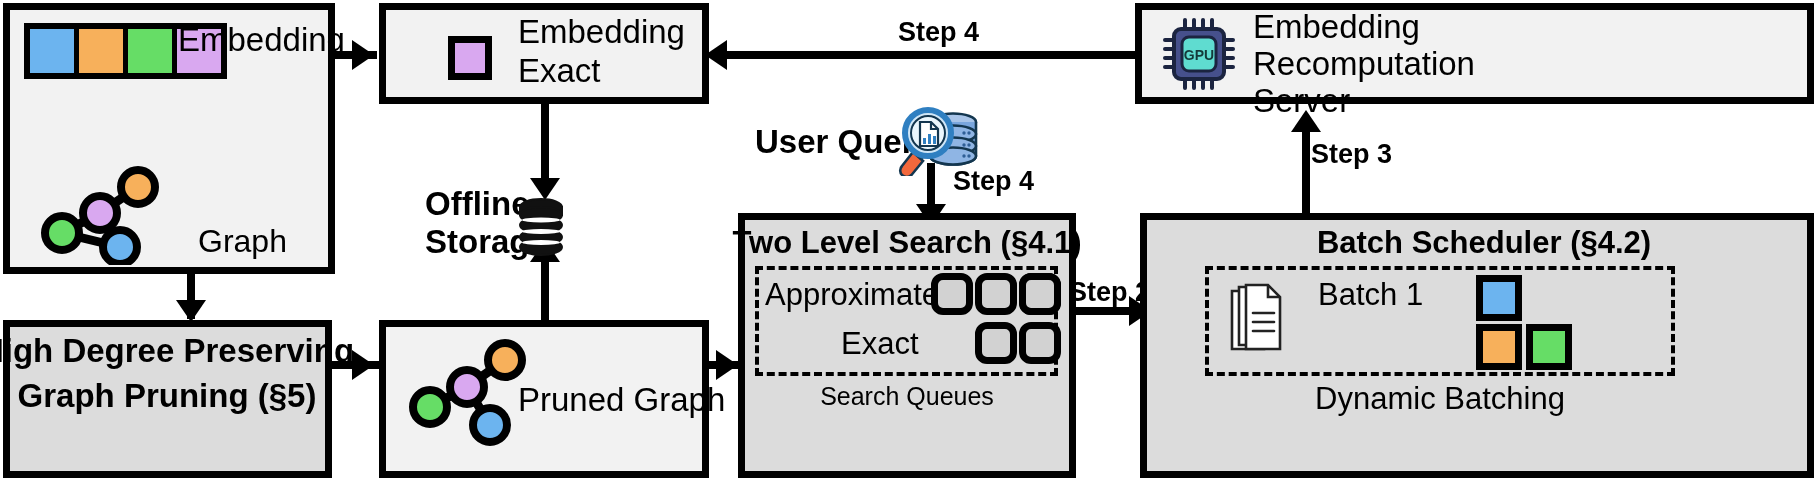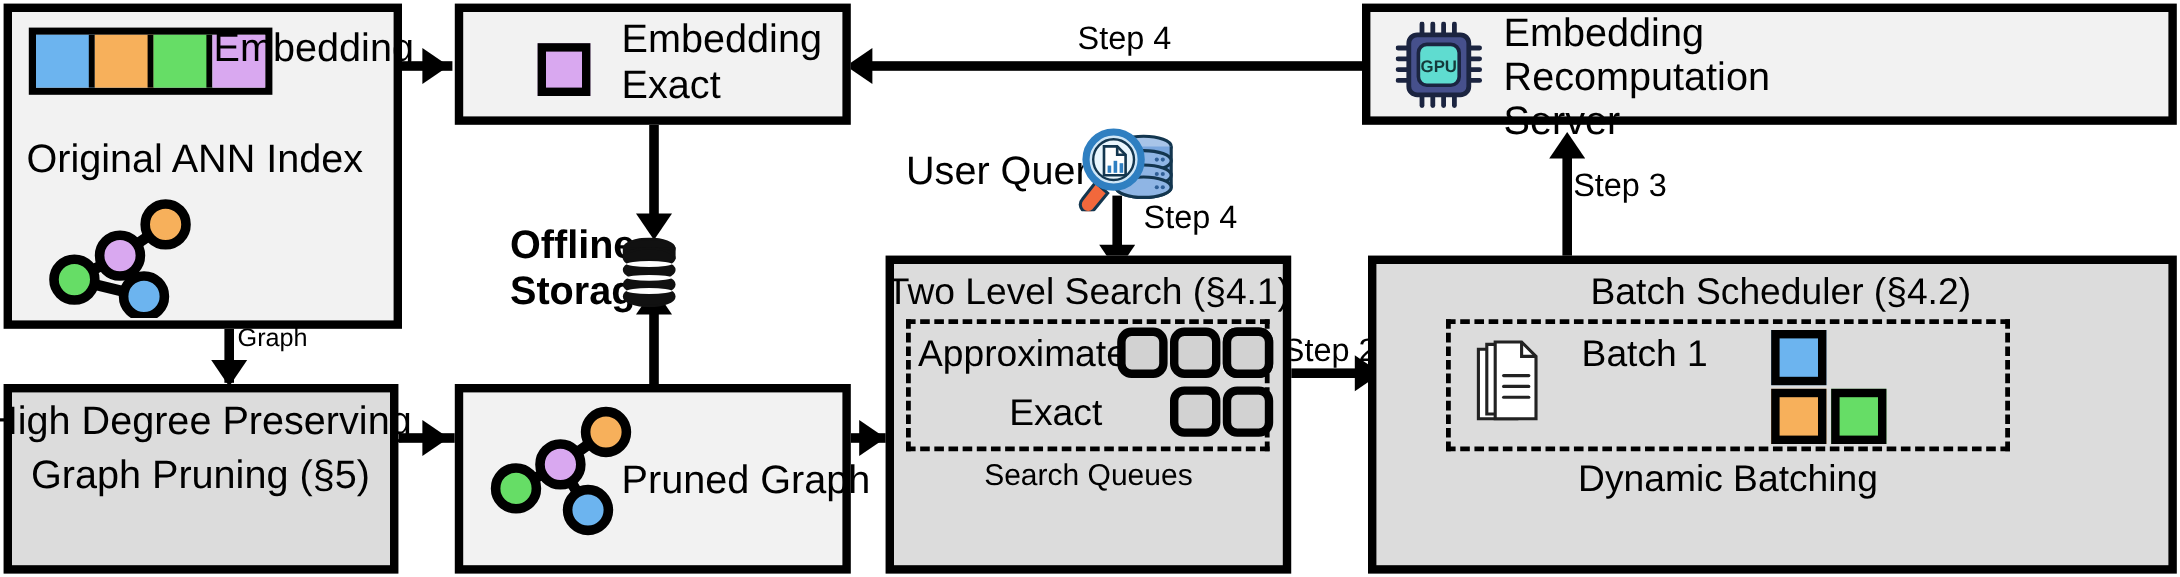--- a/index.html
+++ b/index.html
@@ -29,21 +29,21 @@
   }
   .lbl {
     position: absolute;
     white-space: pre;
     line-height: 1.12;
     color: #000;
   }
   .center {
     text-align: center;
   }
-  .bold { font-weight: normal; }
+  .bold { font-weight: bold; }
 
   
   .hline, .vline {
     position: absolute;
     background: #000;
   }
   .hline { height: 8px; }
   .vline { width: 8px; }
   .arrow {
     position: absolute;
@@ -153,38 +153,37 @@
 
   <div class="swatch-strip" style="left:24px; top:23px;">
     <div class="sw" style="background:#6cb4ef;"></div>
     <div class="sw" style="background:#f7b05b;"></div>
     <div class="sw" style="background:#66dd66;"></div>
     <div class="sw" style="background:#d9a8f0;"></div>
   </div>
 
   <div class="lbl" style="left:178px; top:22px; font-size:33px;">Embedding</div>
 
-  <div class="lbl bold" style="left:22px; top:114px; font-size:33px;">Original ANN Index</div>
 
   <div class="svg-holder" style="left:38px; top:165px;">
     <svg width="130" height="100" viewBox="0 0 130 100">
       <g stroke="#000" stroke-width="9" stroke-linecap="round">
         <line x1="24" y1="68" x2="62" y2="48"></line>
         <line x1="62" y1="48" x2="100" y2="22"></line>
         <line x1="62" y1="48" x2="82" y2="82"></line>
         <line x1="24" y1="68" x2="82" y2="82"></line>
       </g>
       <circle cx="100" cy="22" r="17" fill="#f7b05b" stroke="#000" stroke-width="8"></circle>
       <circle cx="62" cy="48" r="17" fill="#d9a8f0" stroke="#000" stroke-width="8"></circle>
       <circle cx="24" cy="68" r="17" fill="#66dd66" stroke="#000" stroke-width="8"></circle>
       <circle cx="82" cy="82" r="17" fill="#6cb4ef" stroke="#000" stroke-width="8"></circle>
     </svg>
   </div>
 
-  <div class="lbl" style="left:198px; top:224px; font-size:21px;margin-top:46px;">Graph</div>
+  <div class="lbl" style="left:198px; top:224px; font-size:32px;">Graph</div>
 
   <div class="box" style="left:379px; top:3px; width:330px; height:101px;"></div>
 
   <div class="swatch-single" style="left:448px; top:36px; width:44px; height:44px; background:#d9a8f0;"></div>
 
   <div class="lbl center" style="left:518px; top:14px; font-size:33px;">Embedding</div>
   <div class="lbl center" style="left:518px; top:53px; font-size:33px;">Exact</div>
 
   <div class="box" style="left:1135px; top:3px; width:679px; height:101px;"></div>
 

